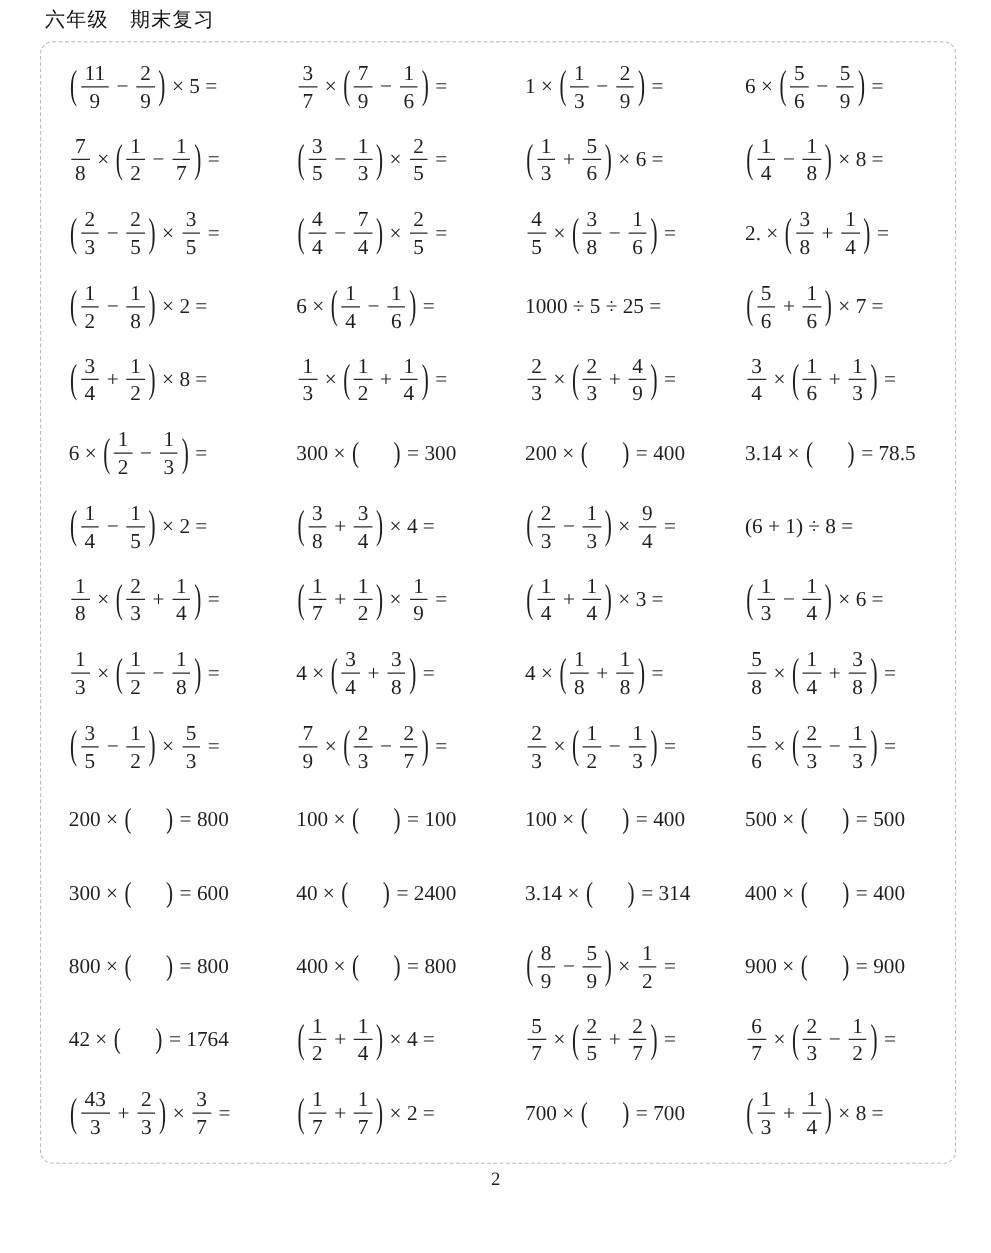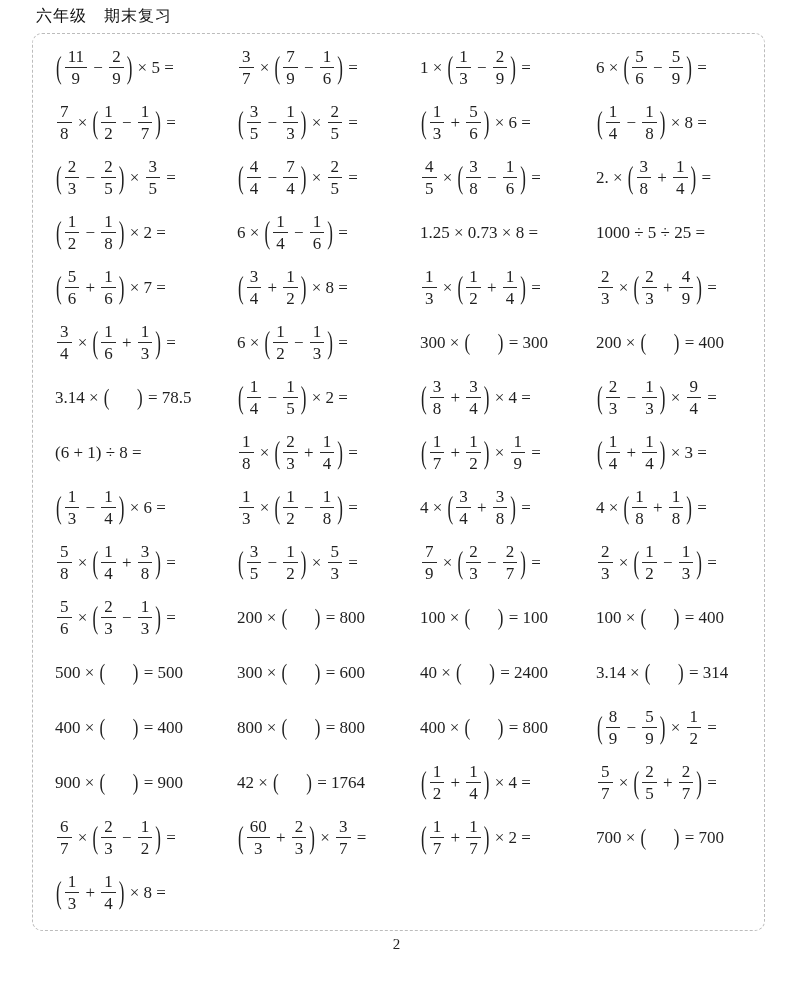--- a/index.html
+++ b/index.html
@@ -271,23 +271,20 @@
         </span>
         <span class="txt">&nbsp;−&nbsp;</span>
         <span class="frac">
           <span class="fnum">1</span>
           <span class="fden">6</span>
         </span>
         <span class="paren big">)</span>
         <span class="txt">&nbsp;=</span>
       </div>
       <div class="cell">
-        <span class="txt">1.25&nbsp;×&nbsp;0.73&nbsp;×&nbsp;8&nbsp;=</span>
-      </div>
-      <div class="cell">
         <span class="txt">1000&nbsp;÷&nbsp;5&nbsp;÷&nbsp;25&nbsp;=</span>
       </div>
       <div class="cell">
         <span class="paren big">(</span>
         <span class="frac">
           <span class="fnum">5</span>
           <span class="fden">6</span>
         </span>
         <span class="txt">&nbsp;+&nbsp;</span>
         <span class="frac">
@@ -818,21 +815,21 @@
         <span class="frac">
           <span class="fnum">1</span>
           <span class="fden">2</span>
         </span>
         <span class="paren big">)</span>
         <span class="txt">&nbsp;=</span>
       </div>
       <div class="cell">
         <span class="paren big">(</span>
         <span class="frac">
-          <span class="fnum">60</span>
+          <span class="fnum">43</span>
           <span class="fden">3</span>
         </span>
         <span class="txt">&nbsp;+&nbsp;</span>
         <span class="frac">
           <span class="fnum">2</span>
           <span class="fden">3</span>
         </span>
         <span class="paren big">)</span>
         <span class="txt">&nbsp;×&nbsp;</span>
         <span class="frac">

